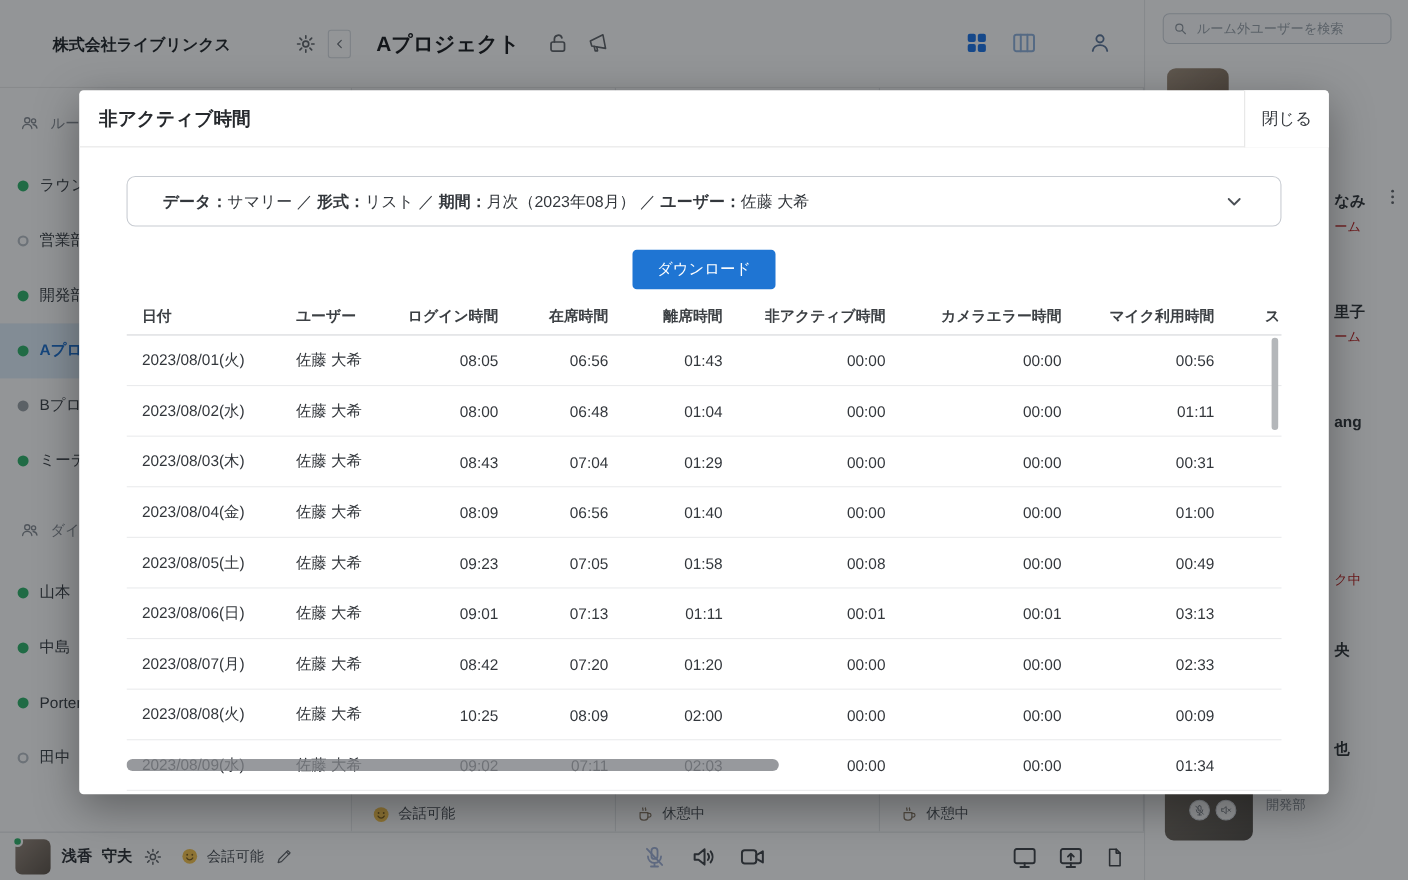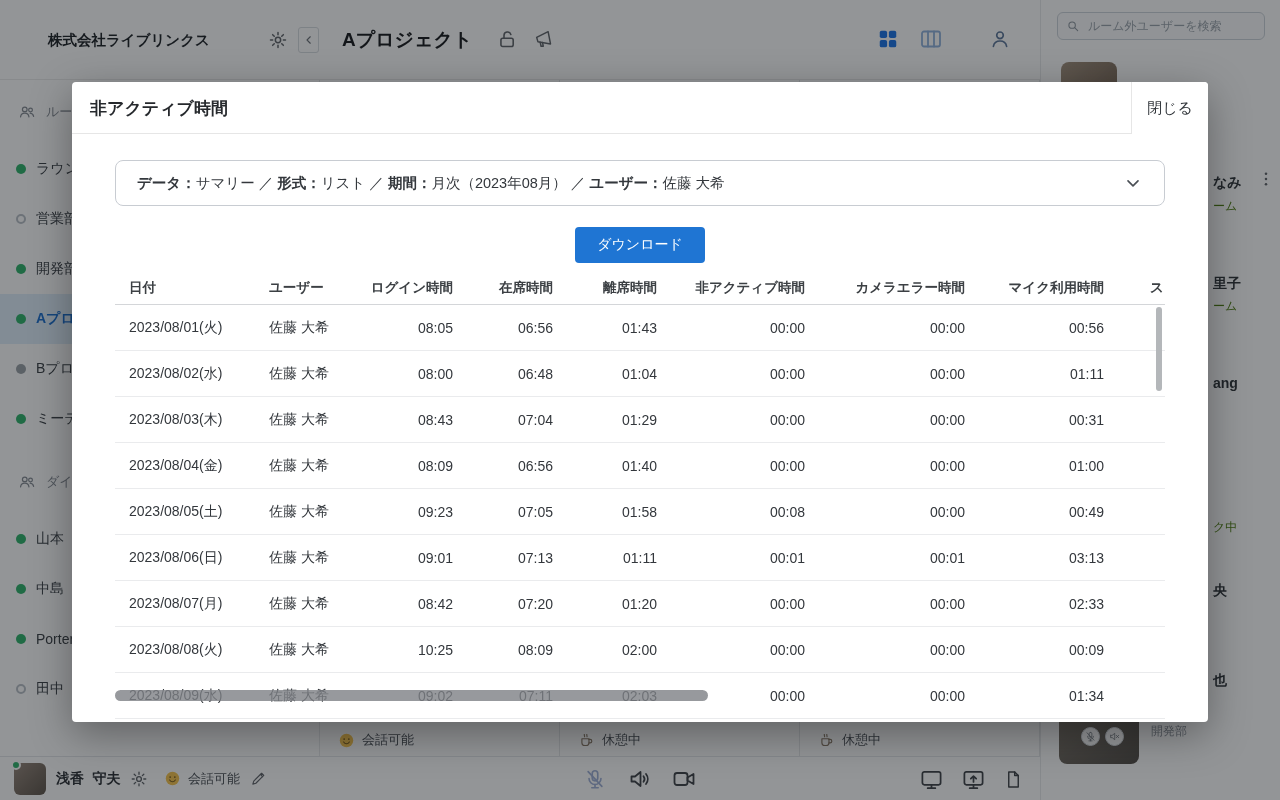--- a/index.html
+++ b/index.html
@@ -42,21 +42,21 @@
 
   
   .right-sidebar { position:absolute; left:1040px; top:0; width:240px; height:800px; background:#fff; border-left:1px solid #e7e9ec; z-index:1; }
   .search-wrap { position:absolute; left:16px; top:12px; width:208px; height:28px; }
   .search-input { width:100%; height:100%; border:1px solid #cdd3da; border-radius:6px; background:#fbfcfd; padding:0 8px 0 30px; font-size:12px; color:#0c4a6e; outline:none; font-family:inherit; }
   .search-input::placeholder { color:#9aa2ab; }
   .search-icon { position:absolute; left:9px; top:7px; width:14px; height:14px; color:#8d959e; }
   .rs-avatar1 { position:absolute; left:20px; top:62px; width:56px; height:56px; border-radius:8px; background:linear-gradient(135deg,#a18f7c,#6e5c4c); }
   .frag { position:absolute; left:172px; white-space:nowrap; }
   .frag.name { font-size:14px; font-weight:700; color:#2e3338; }
-  .frag.sub  { font-size:12px; color:#4d7c0f; }
+  .frag.sub  { font-size:12px; color:#b91c1c; }
   .f1{top:174px} .f2{top:198px} .f3{top:275px} .f4{top:298px}
   .f5{top:375px} .f6{top:519px} .f7{top:582px} .f8{top:672px}
   .rs-dots { position:absolute; left:216px; top:170px; width:18px; height:18px; color:#5f6368; cursor:pointer; }
   .rs-avatar2 { position:absolute; left:18px; top:696px; width:80px; height:68px; border-radius:8px; background:linear-gradient(135deg,#7f766b,#514c46); }
   .rs-badge { position:absolute; width:19px; height:19px; border-radius:50%; background:#fff; border:1px solid #dadde2; display:flex; align-items:center; justify-content:center; color:#7b8087; }
   .rs-badge .icon { width:11px; height:11px; }
   .badge1{left:40px; top:727px} .badge2{left:64px; top:727px}
   .rs-bottom-label { position:absolute; left:110px; top:723px; font-size:12px; color:#8a9098; }
 
   
@@ -75,21 +75,21 @@
   .bb-present { position:absolute; left:962px; top:11px; width:23px; height:23px; color:#3e4247; cursor:pointer; }
   .bb-doc { position:absolute; left:1004px; top:12px; width:19px; height:21px; color:#3e4247; cursor:pointer; }
 
   
   .overlay { position:absolute; inset:0; background:rgba(16,20,25,.45); z-index:5; }
   .modal { position:absolute; left:72px; top:82px; width:1136px; height:640px; background:#fff; border-radius:4px; box-shadow:0 12px 40px rgba(0,0,0,.35); z-index:10; overflow:hidden; }
   .modal-header { position:relative; height:52px; border-bottom:1px solid #e6e6e6; }
   .modal-title { position:absolute; left:18px; top:0; height:52px; display:flex; align-items:center; font-size:17px; font-weight:700; color:#26292d; }
   .modal-close { position:absolute; right:0; top:0; width:77px; height:52px; border:none; border-left:1px solid #e6e6e6; background:#fff; font-size:15px; color:#33373c; cursor:pointer; font-family:inherit; }
   .modal-body { padding:26px 43px 0; }
-  .filter-bar { height:46px; border:1px solid #c8ccd2; border-radius:8px; display:flex; align-items:center; padding:0 21px; font-size:14.5px; color:#33373c; cursor:pointer; }
+  .filter-bar { height:46px; border:1px solid #c8ccd2; border-radius:8px; display:flex; align-items:center; padding:0 32px; font-size:14.5px; color:#33373c; cursor:pointer; }
   .filter-bar .fbold { font-weight:700; }
   .filter-chevron { margin-left:auto; width:20px; height:20px; color:#4a4f55; }
   .download-row { display:flex; justify-content:center; margin-top:21px; }
   .download-btn { width:130px; height:36px; border:none; border-radius:4px; background:#1f75d3; color:#fff; font-size:14px; cursor:pointer; font-family:inherit; }
   .table-wrap { position:relative; margin-top:8px; height:451px; overflow:hidden; }
   .thead { display:flex; width:1190px; height:34px; align-items:center; border-bottom:1px solid #d4d6d9; font-size:13.5px; font-weight:700; color:#3c4044; }
   .trow  { display:flex; width:1190px; height:46px; align-items:center; border-bottom:1px solid #eaebed; font-size:14px; color:#33373c; }
   .cell { flex:none; }
   .c0{width:140px; padding-left:14px; text-align:left}
   .c1{width:110px; padding-left:14px; text-align:left}

